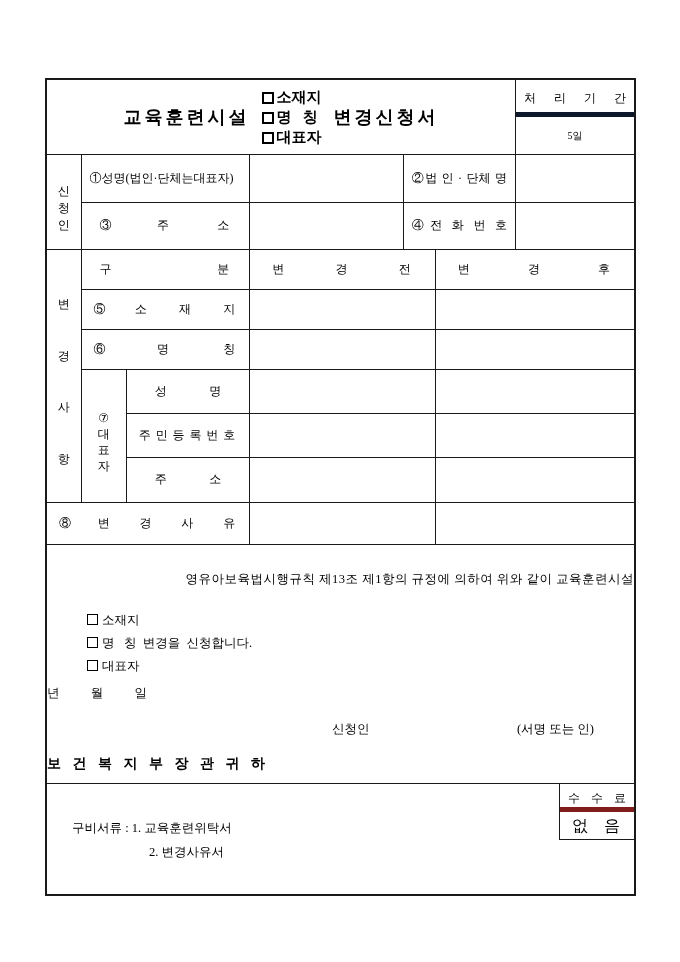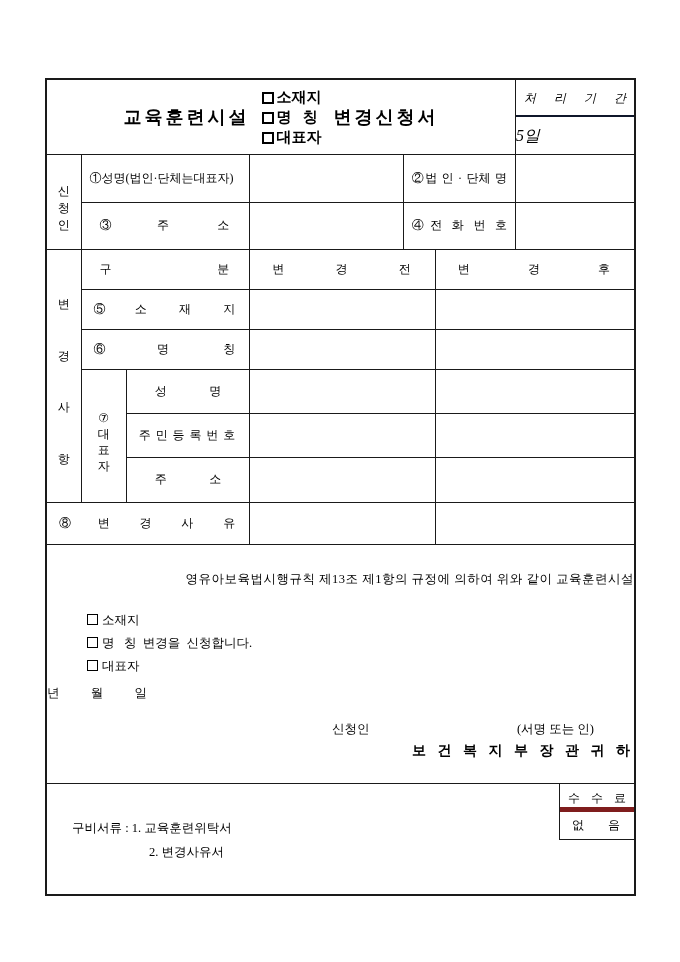--- a/index.html
+++ b/index.html
@@ -32,48 +32,48 @@
   
   .title-cell { padding: 0; }
   .title-wrap { display: flex; align-items: center; justify-content: center; gap: 12px; height: 100%; }
   .title-facility, .title-suffix { font-size: 18px; font-weight: bold; letter-spacing: 3px; white-space: nowrap; }
   .title-opts { display: flex; flex-direction: column; justify-content: center; }
   .title-opt { font-size: 15px; font-weight: bold; line-height: 20px; white-space: pre; }
   .cb { display: inline-block; width: 12px; height: 12px; border: 2px solid #000; margin-right: 3px; vertical-align: -2px; background: #fff; }
   .cb-sm { display: inline-block; width: 11px; height: 11px; border: 1px solid #000; margin-right: 4px; vertical-align: -1px; background: #fff; }
 
   .proc-cell { padding: 0; vertical-align: top; }
-  .proc-top { height: 37px; line-height: 37px; border-bottom: 2px solid #0f172a; font-style: italic; }
-  .proc-bottom { height: 37px; line-height: 37px; font-size: 16px; font-style: italic; }
+  .proc-top { height: 37px; line-height: 37px; border-bottom: 5px solid #0f172a; }
+  .proc-bottom { height: 37px; line-height: 37px; text-align: center; font-size: 10px; }
 
   
   .vstack { display: flex; flex-direction: column; align-items: center; margin-top: 12px; }
   .v-applicant { justify-content: center; height: 82px; line-height: 17px; font-size: 12px; }
   .v-changes { justify-content: space-evenly; height: 240px; font-size: 12px; }
   .v-rep { justify-content: center; height: 118px; line-height: 16px; font-size: 12px; }
 
   
   .decl-cell { padding: 0; vertical-align: top; }
   .decl { position: relative; height: 237px; font-size: 12.5px; }
   .decl-body { position: absolute; top: 26px; left: 0; right: 0; text-align: right; letter-spacing: 0.5px; }
   .decl-opts { position: absolute; top: 64px; left: 40px; }
   .decl-opt { line-height: 23px; white-space: pre; }
   .decl-date { position: absolute; top: 140px; left: 0; right: 4px; text-align: left; white-space: pre; }
   .decl-sig-applicant { position: absolute; top: 176px; left: 285px; }
   .decl-sig-note { position: absolute; top: 176px; right: 40px; }
-  .decl-recipient { position: absolute; top: 197px; left: 0; right: 0; text-align: right; font-size: 14px; font-weight: bold; letter-spacing: 4px; }
+  .decl-recipient { position: absolute; top: 210px; left: 0; right: 0; text-align: left; font-size: 14px; font-weight: bold; letter-spacing: 4px; }
 
   
   .bottom-cell { padding: 0; vertical-align: top; }
   .bottom { position: relative; height: 109px; font-size: 12.5px; }
   .docs-line1 { position: absolute; left: 25px; top: 36px; }
   .docs-line2 { position: absolute; left: 102px; top: 60px; text-align: center; }
   .fee-box { position: absolute; top: 0; right: 0; width: 75px; border-left: 1px solid #1a1a1a; border-bottom: 1px solid #1a1a1a; background: #fff; }
   .fee-header { height: 28px; line-height: 28px; border-bottom: 5px solid #7f1d1d; font-size: 12px; }
-  .fee-value { height: 27px; line-height: 27px; font-size: 12px; }
+  .fee-value { height: 27px; line-height: 27px; font-size: 16px; }
 </style>
 </head>
 <body>
 
 <div class="page">
   <table class="form">
     <colgroup>
       <col style="width:35px">
         <col style="width:45px">
         <col style="width:123px">

